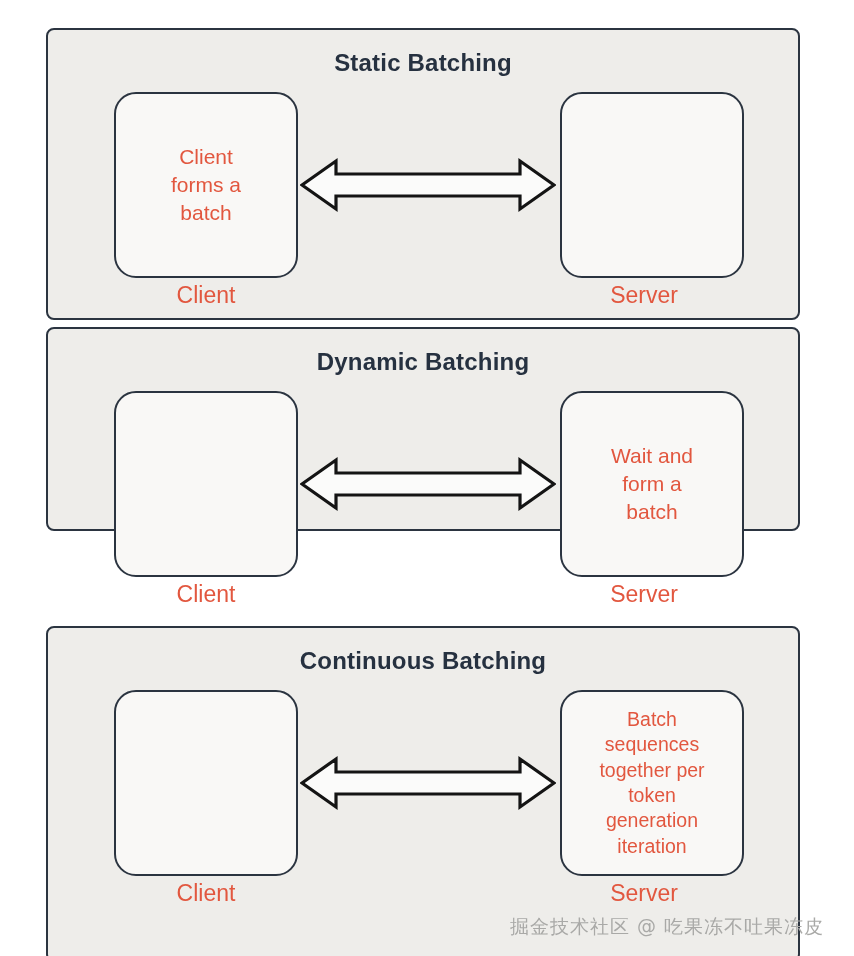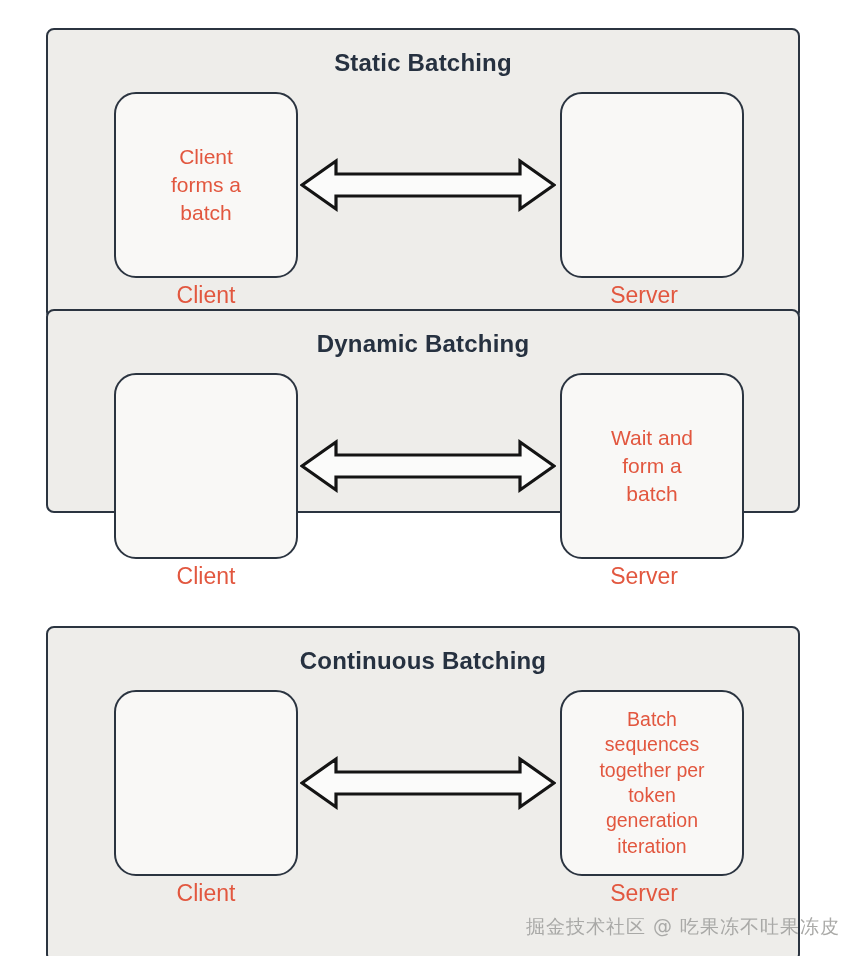--- a/index.html
+++ b/index.html
@@ -28,21 +28,21 @@
   .panel {
     position: absolute;
     left: 46px;
     width: 754px;
     background: #eeedea;
     border: 2.5px solid #2b3440;
     border-radius: 8px;
     box-sizing: border-box;
   }
   .panel-1 { top: 28px;  height: 292px; }
-  .panel-2 { top: 309px; height: 204px; padding-left: 44px; }
+  .panel-2 { top: 327px; height: 204px; padding-left: 44px; }
   .panel-3 { top: 626px; height: 336px; }
 
   .panel-title {
     position: absolute;
     left: 0;
     right: 0;
     top: 19px;
     text-align: center;
     font-size: 24px;
     font-weight: bold;
@@ -102,21 +102,21 @@
   }
   .arrow svg { display: block; width: 100%; height: 100%; }
 
   
   .watermark {
     position: absolute;
     left: 0;
     right: 0;
     bottom: 16px;
     text-align: right;
-    padding-right: 14px;
+    padding-right: 30px;
     font-size: 19px;
     color: #a9a9a7;
     letter-spacing: 1px;
     font-family: "DejaVu Sans", sans-serif;
   }
 </style>
 </head>
 <body>
 
 <div id="canvas">

